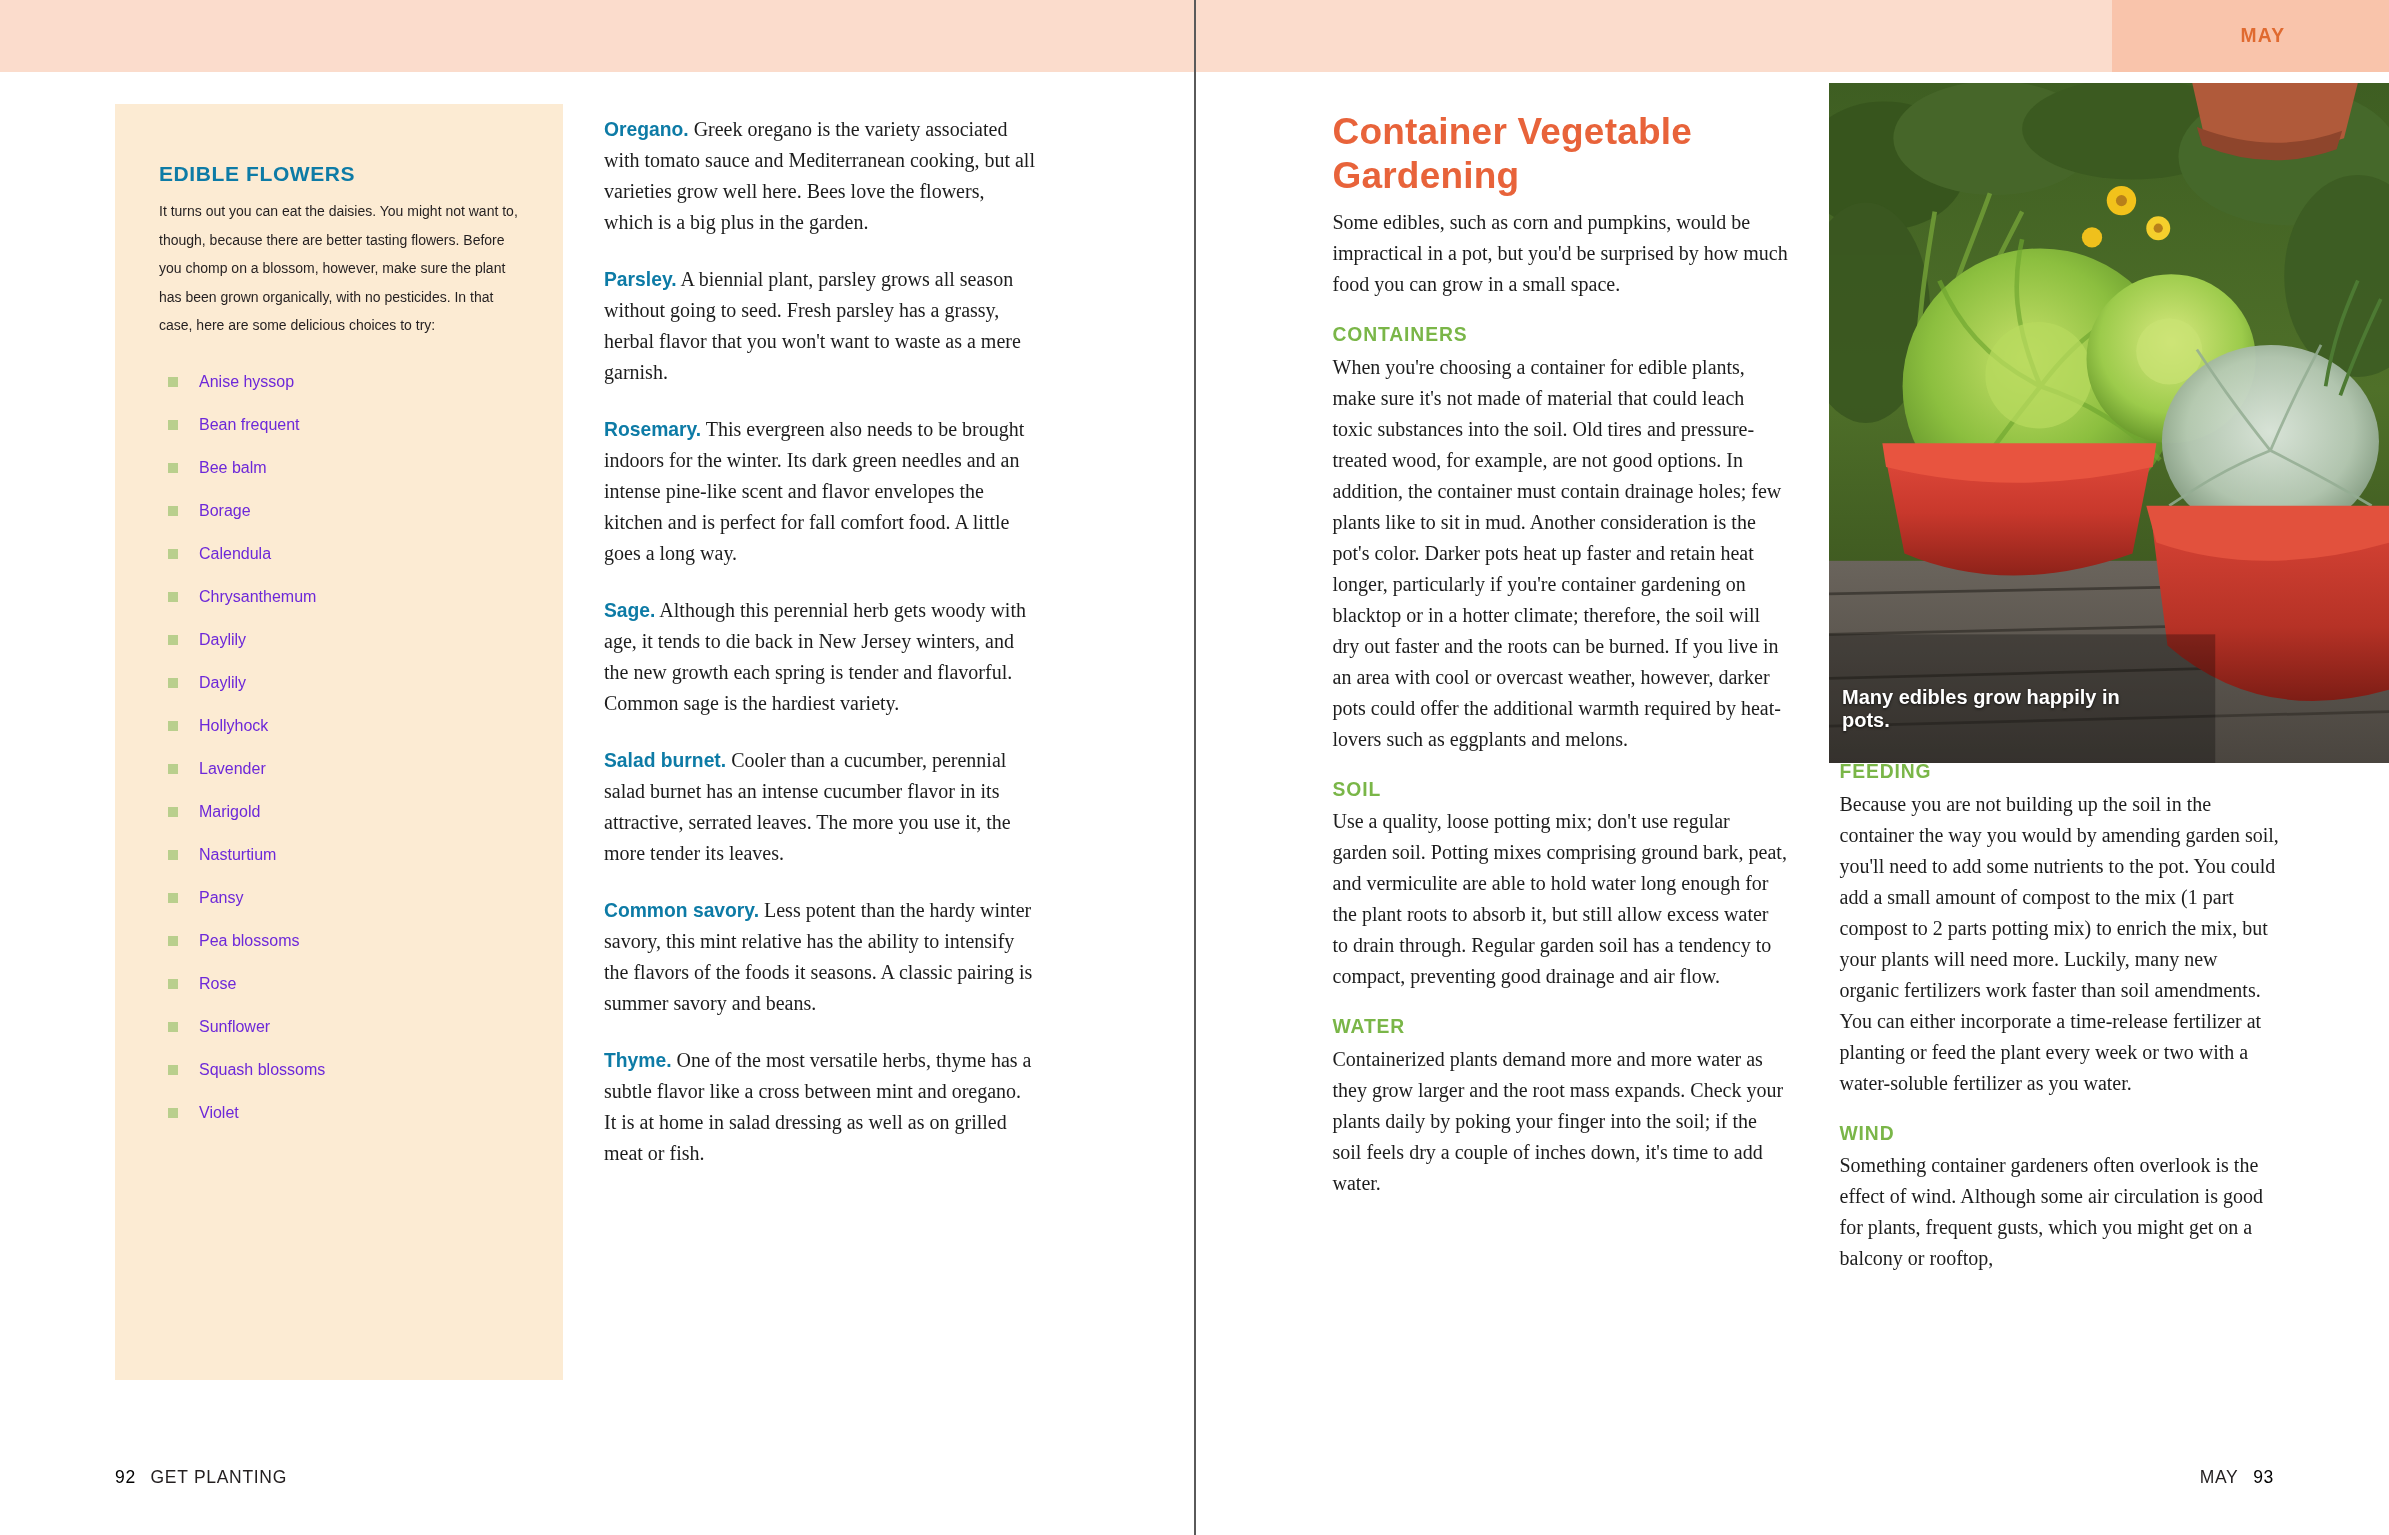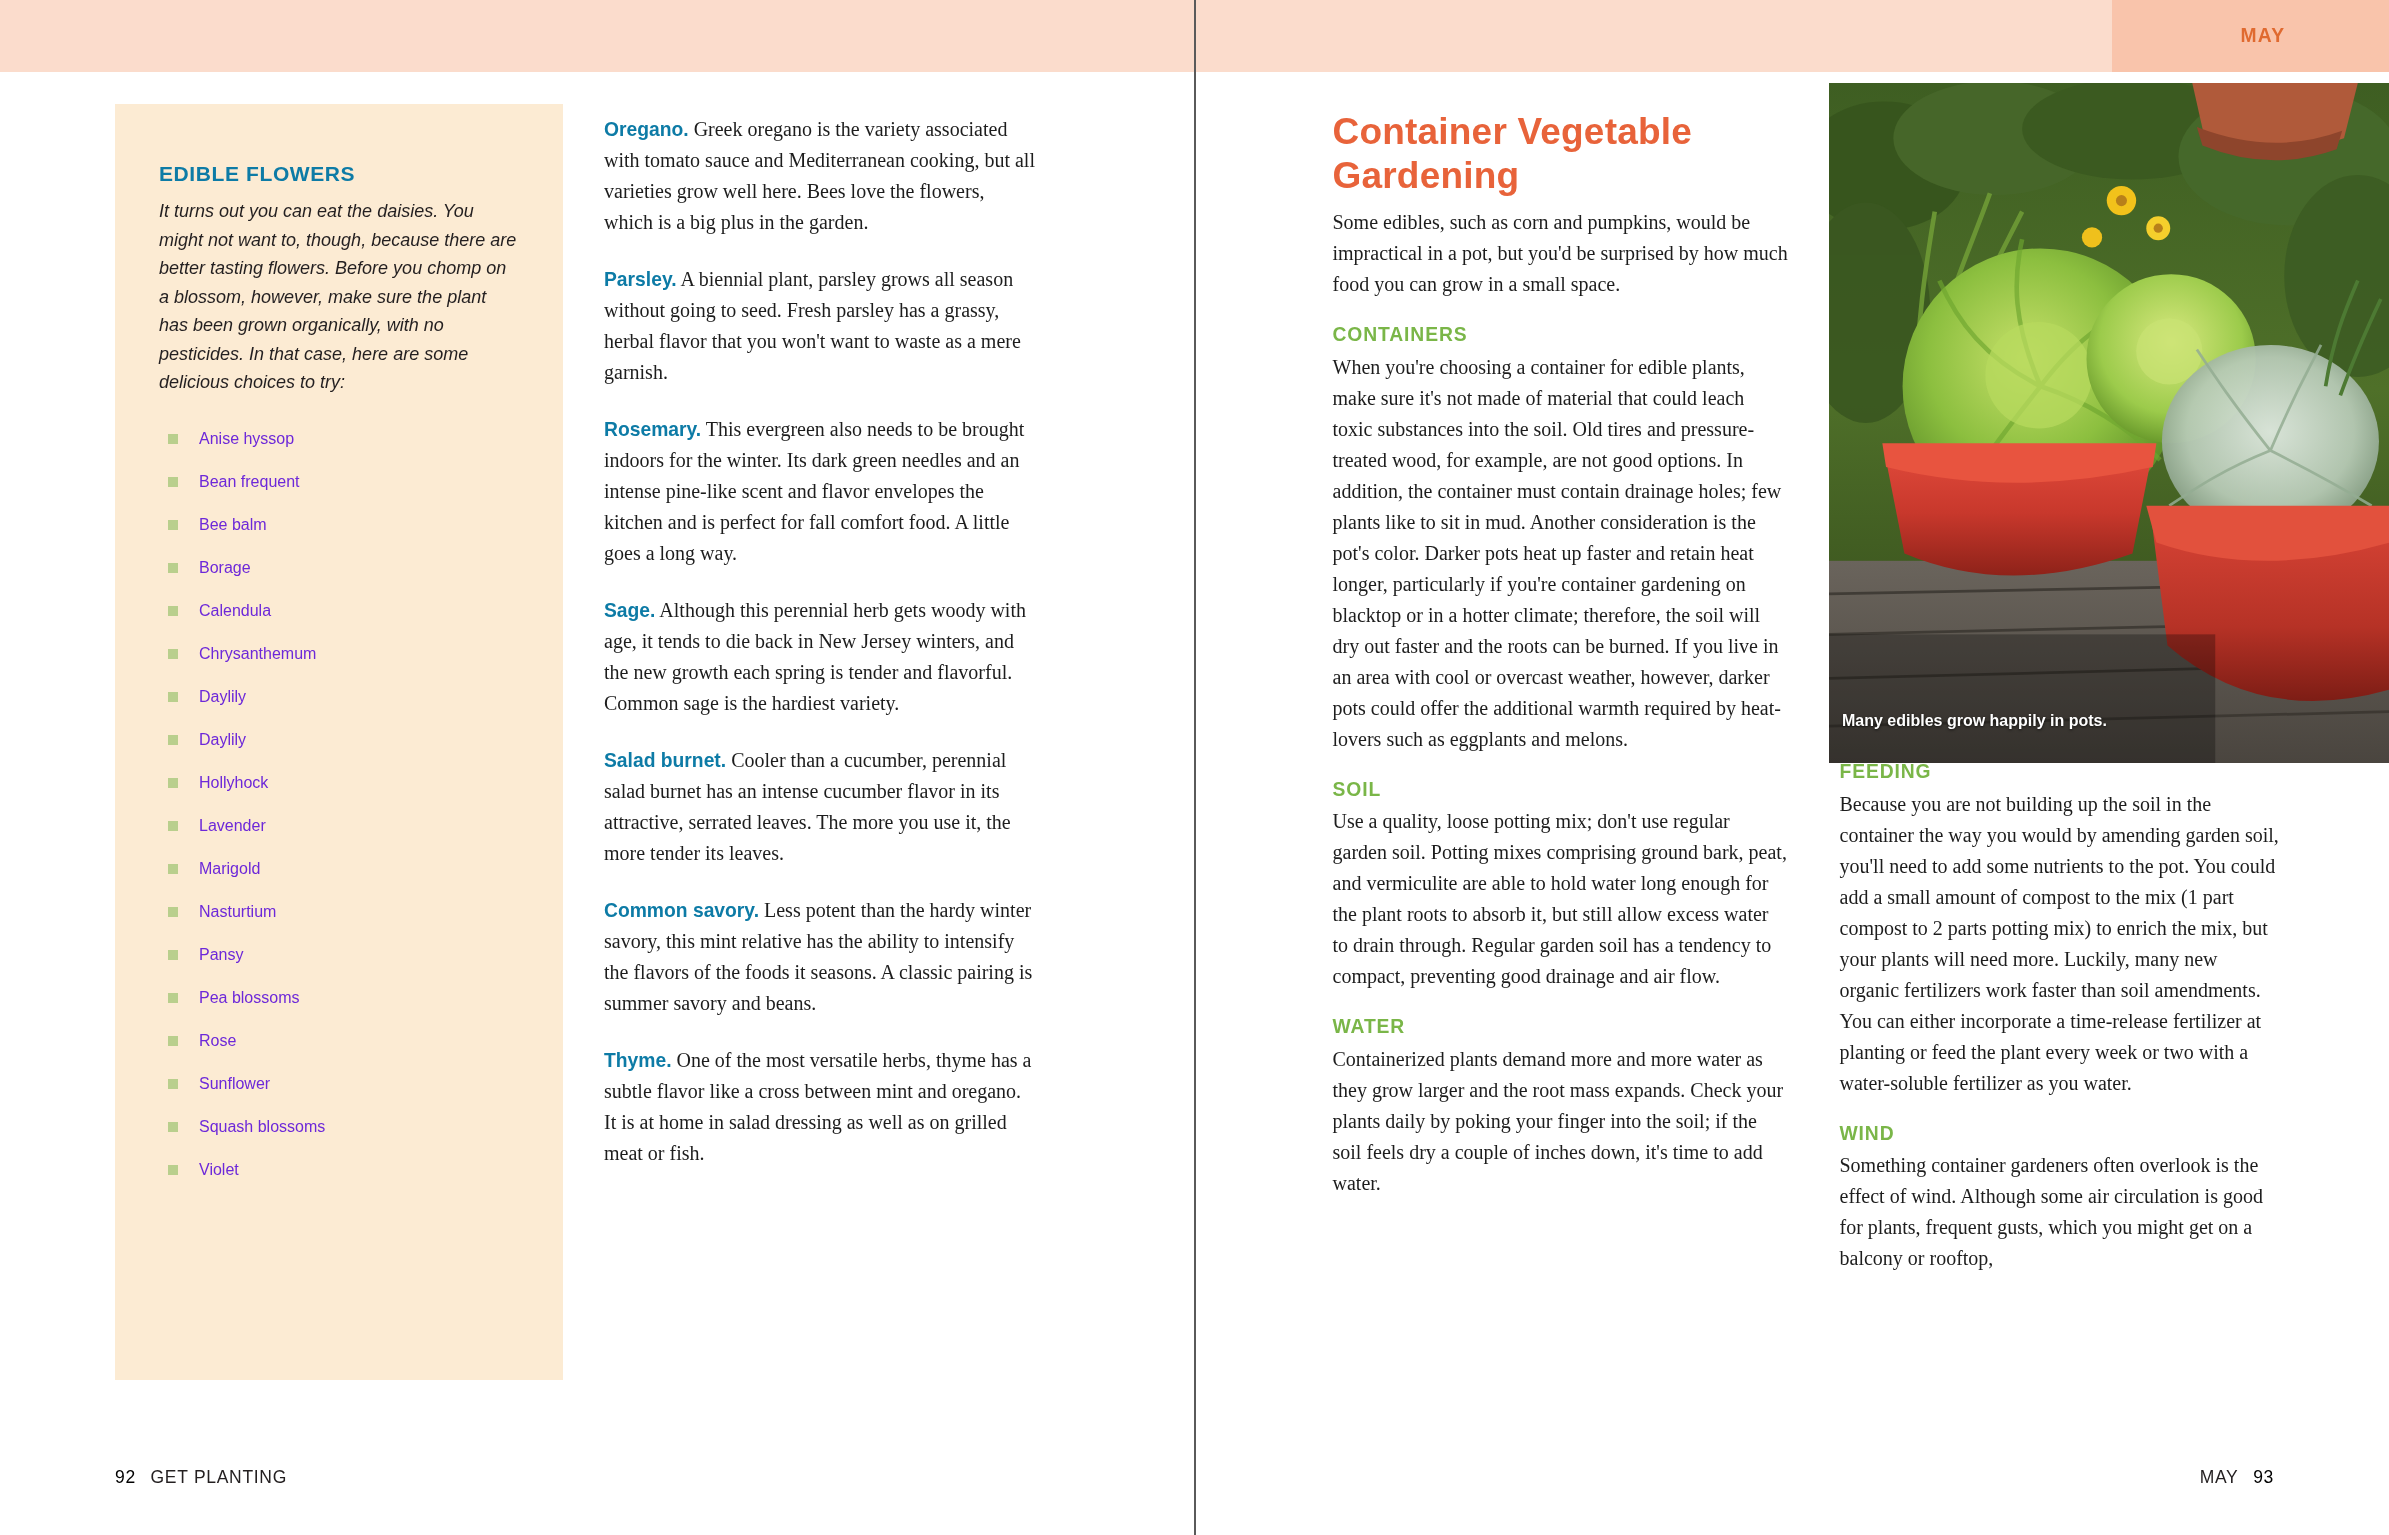--- a/index.html
+++ b/index.html
@@ -96,25 +96,24 @@
     font-family: "Liberation Sans", sans-serif;
     font-weight: bold;
     font-size: 21px;
     letter-spacing: 0.6px;
     color: #0d7ba6;
     margin: 0;
     padding-top: 58px;
   }
   .sidebar-intro {
     font-family: "Liberation Sans", sans-serif;
-    font-size: 18px;
+    font-size: 14px;
     line-height: 28.5px;
     color: #231f20;
     margin: 11px 0 16px 0;
-    font-style: italic;
   }
   .sidebar-list {
     list-style: none;
     margin: 20px 0 0 0;
     padding: 0;
   }
   .sidebar-list li {
     font-family: "Liberation Sans", sans-serif;
     font-size: 16px;
     line-height: 43px;
@@ -201,21 +200,21 @@
     width: 561px;
     height: 680px;
     overflow: hidden;
   }
   .photo-caption {
     position: absolute;
     left: 13px;
     bottom: 31px;
     font-family: "Liberation Sans", sans-serif;
     font-weight: bold;
-    font-size: 16px;
+    font-size: 20px;
     line-height: 23px;
     color: #ffffff;
     text-shadow: 0 0.9px 2.8px rgba(0,0,0,0.7);
     width: 312px;
   }
 
   
   .footer {
     position: absolute;
     bottom: 48px;

